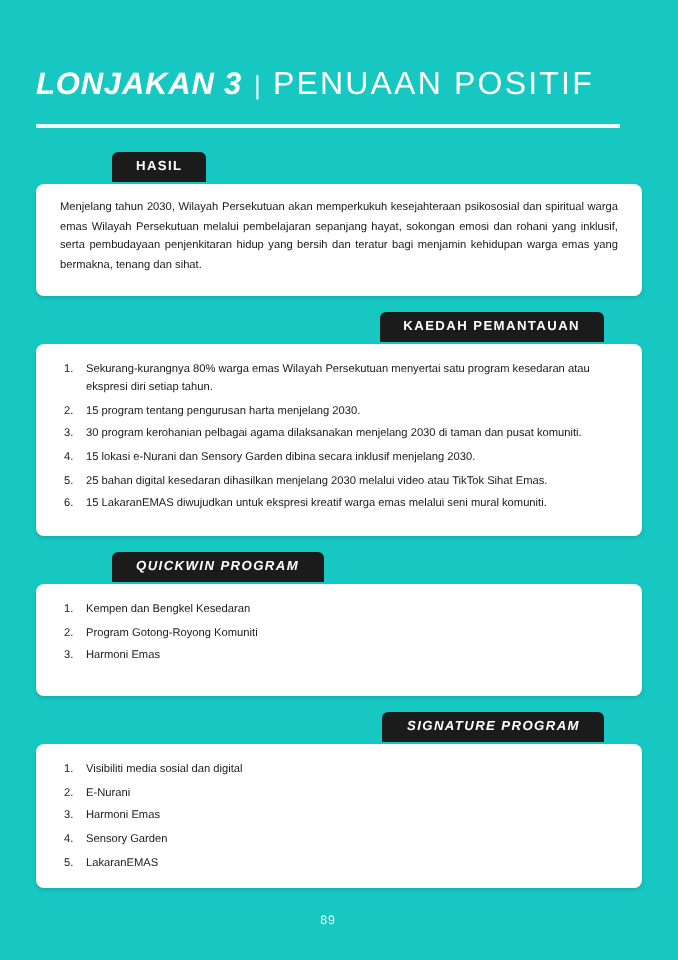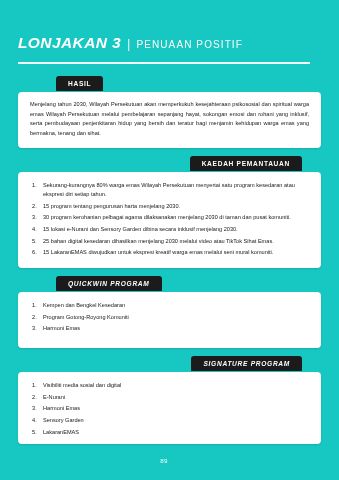--- a/index.html
+++ b/index.html
@@ -28,21 +28,21 @@
     color: #ffffff;
     font-style: italic;
   }
   .title-sep {
     font-size: 13px;
     color: #ffffff;
     font-weight: 300;
     opacity: 0.9;
   }
   .title-sub {
-    font-size: 10px;
+    font-size: 16px;
     color: #ffffff;
     letter-spacing: 1.1px;
     font-weight: normal;
   }
   .header-rule {
     position: absolute;
     top: 62px; left: 18px; right: 18px;
     height: 1.5px;
     background: #ffffff;
     opacity: 0.95;

